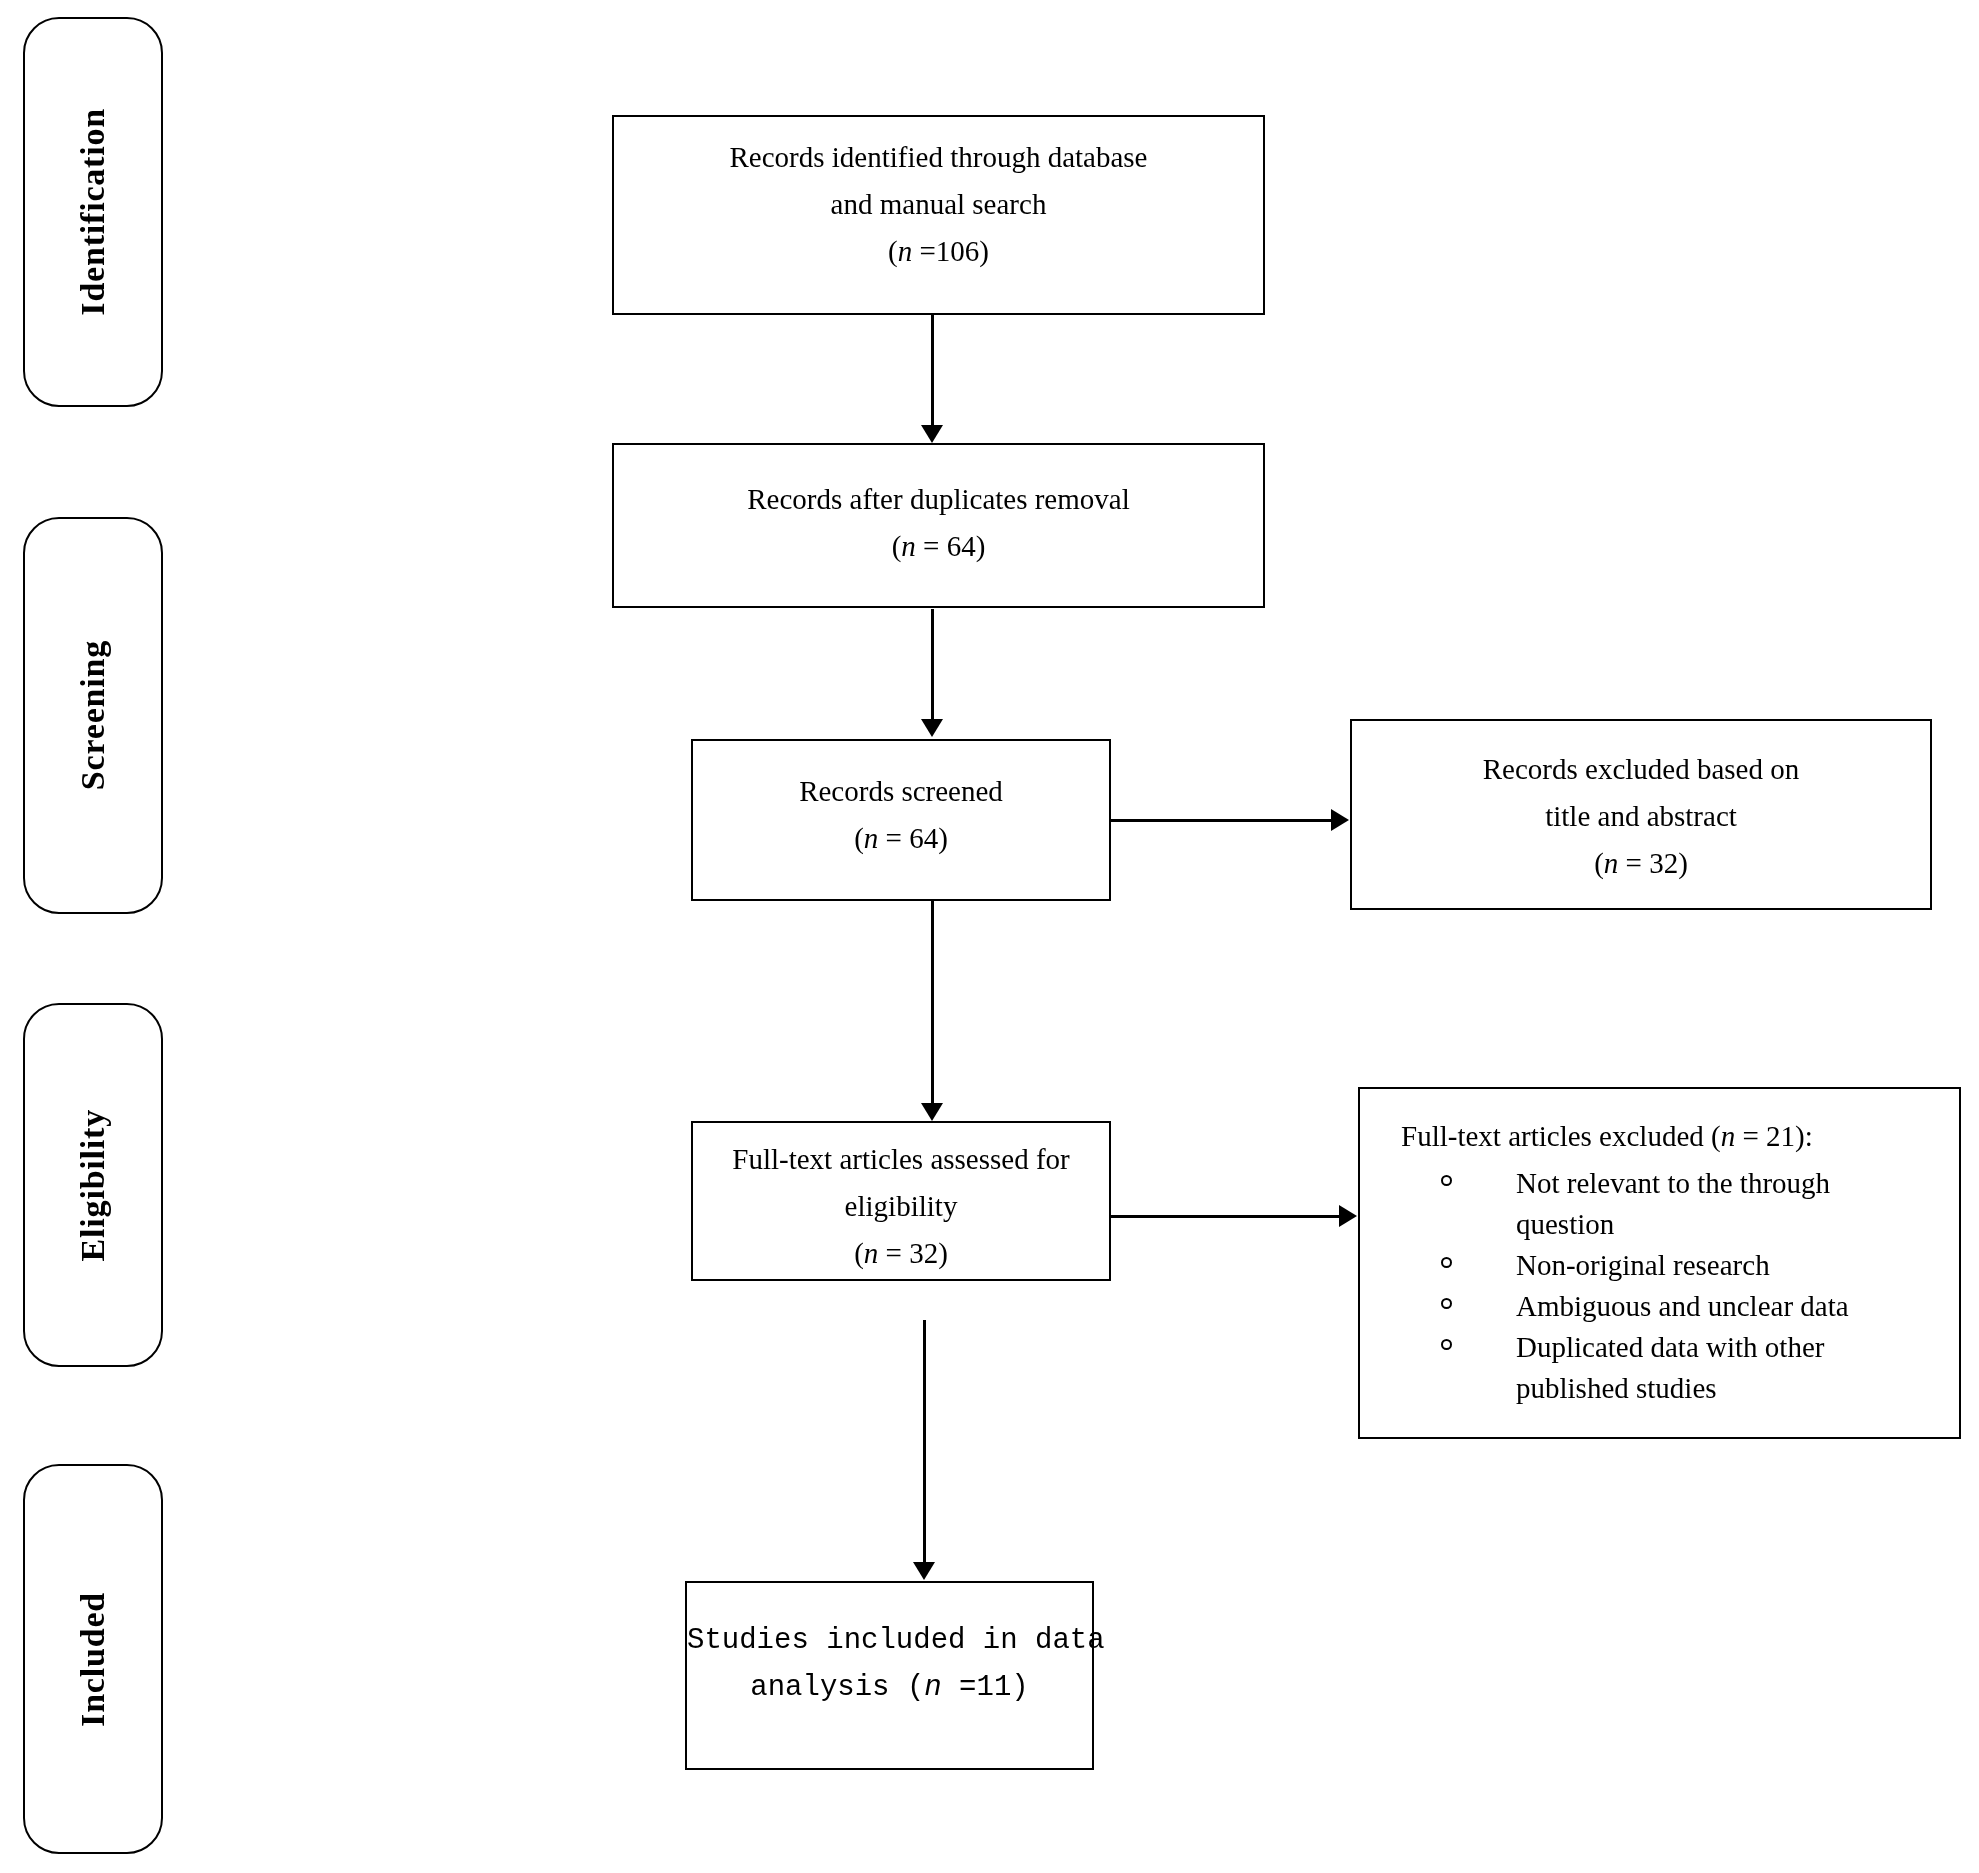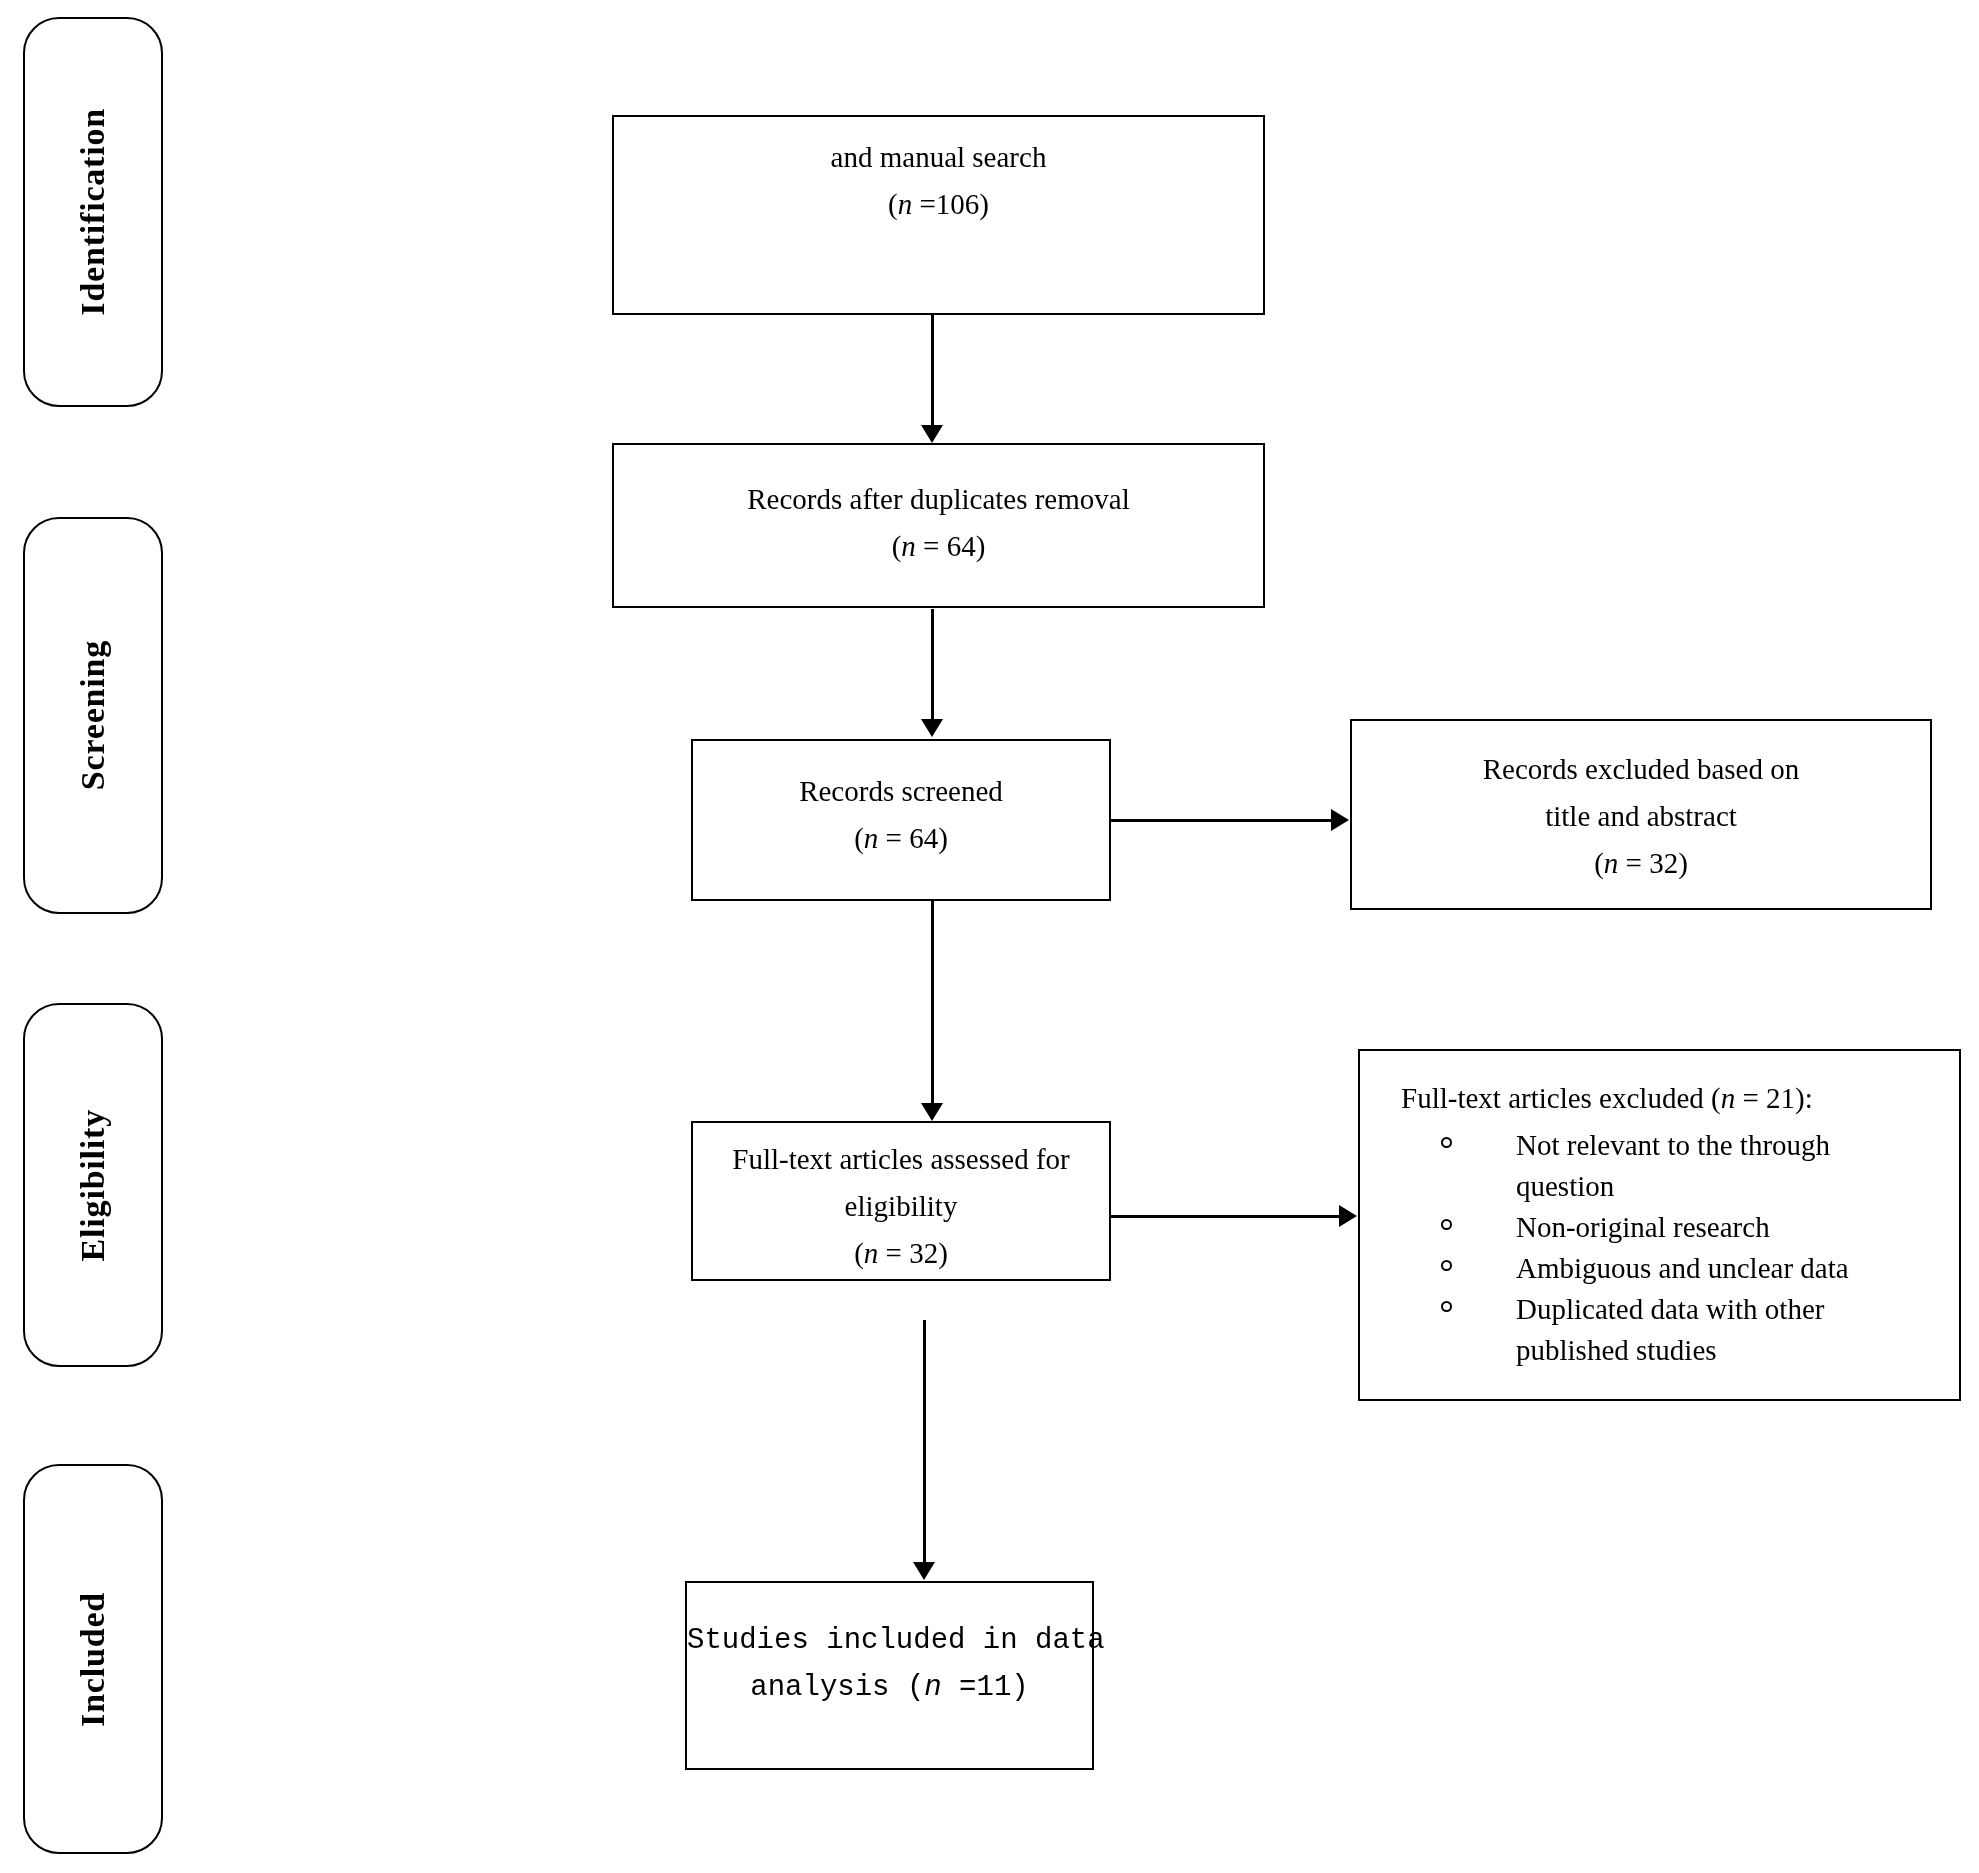--- a/index.html
+++ b/index.html
@@ -45,20 +45,21 @@
     font-size: 29px;
     line-height: 47px;
     text-align: center;
   }
   .box .ln { white-space: nowrap; }
   .box i { font-style: italic; }
   
   .box.listbox {
     text-align: left;
     line-height: 44px;
+    margin-top: 38px;
   }
   .listbox .heading {
     padding: 25.4px 8.5px 5.1px 41px;
     white-space: nowrap;
   }
   .bullet-row {
     display: flex;
     align-items: flex-start;
     padding-left: 81px;
     line-height: 41px;
@@ -114,20 +115,21 @@
     <span class="stage-text">Screening</span>
   </div>
   <div class="stage" style="top:1003px;height:364px;">
     <span class="stage-text">Eligibility</span>
   </div>
   <div class="stage" style="top:1464px;height:390px;">
     <span class="stage-text">Included</span>
   </div>
 
   <div class="box" style="left:612px;top:115px;width:653px;height:200px;padding-top:17px;">
+    <div class="ln"><span>Records identified through database</span></div>
     <div class="ln"><span>and manual search</span></div>
     <div class="ln"><span>(</span><i>n</i><span> =106)</span></div>
   </div>
 
   <div class="vline" style="left:931px;top:315px;height:113px;"></div>
   <div class="arrow-down" style="left:921px;top:425px;"></div>
 
   <div class="box" style="left:612px;top:443px;width:653px;height:165px;padding-top:30.5px;">
     <div class="ln"><span>Records after duplicates removal</span></div>
     <div class="ln"><span>(</span><i>n</i><span> = 64)</span></div>

